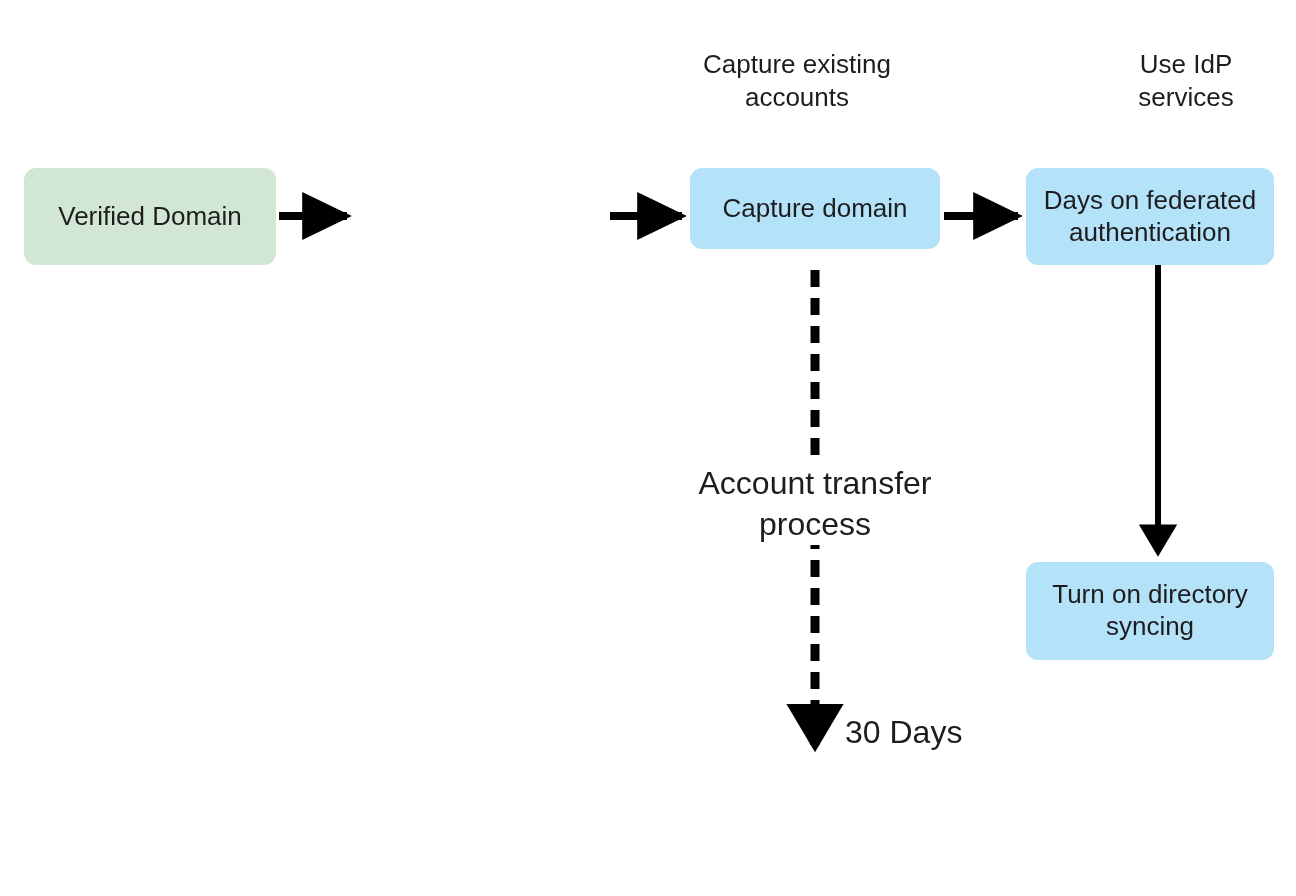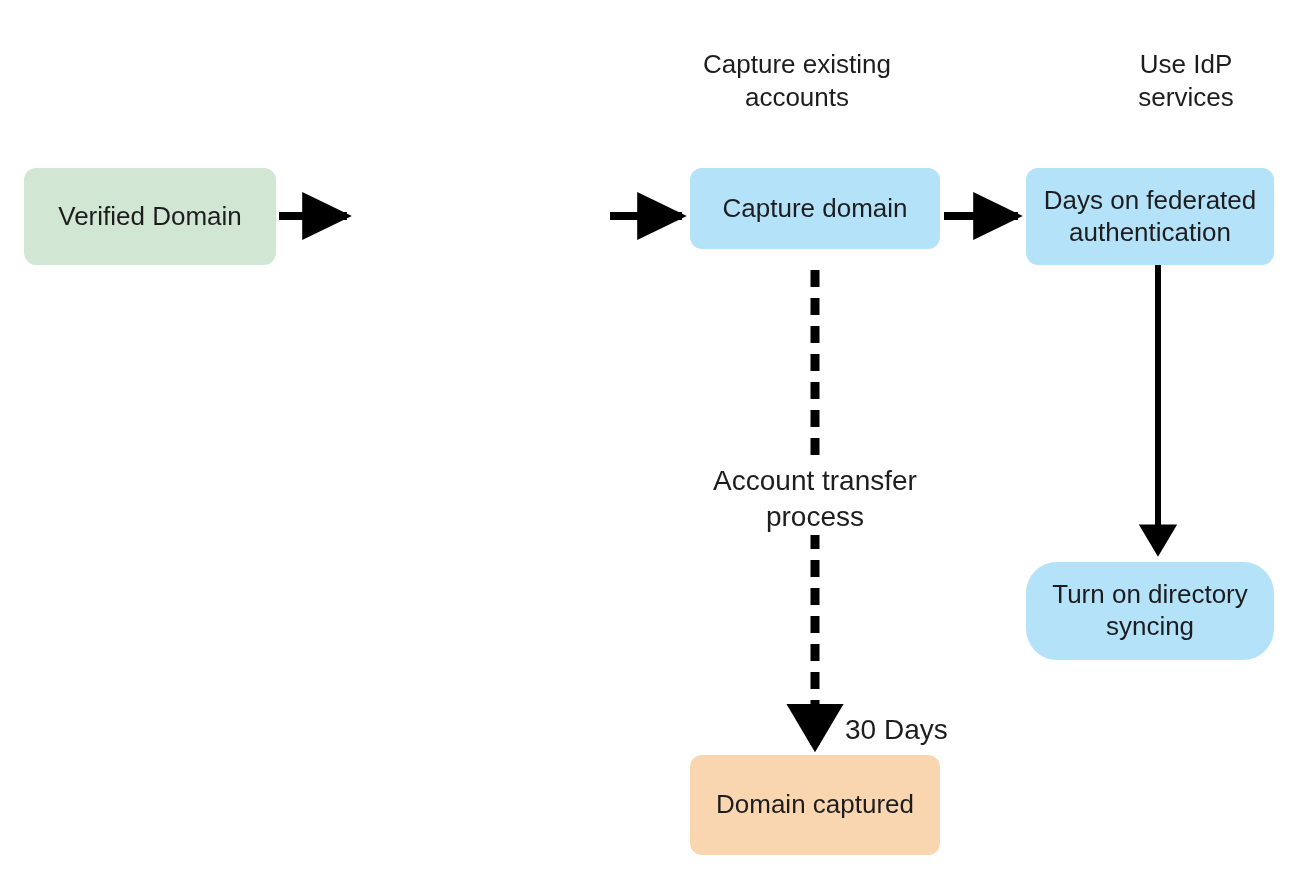--- a/index.html
+++ b/index.html
@@ -39,21 +39,21 @@
     position: absolute;
     text-align: center;
     font-size: 26px;
     line-height: 1.28;
     color: #1d1d1f;
     white-space: pre-line;
   }
   .edge-label {
     position: absolute;
     text-align: center;
-    font-size: 28px;
+    font-size: 32px;
     line-height: 1.28;
     color: #1d1d1f;
     background: #ffffff;
     white-space: pre-line;
   }
   svg.arrows {
     position: absolute;
     left: 0; top: 0;
     width: 1296px;
     height: 896px;
@@ -96,23 +96,22 @@
 services</div>
 
   <div class="node" style="left:24px; top:168px; width:252px; height:97px; background:#d2e7d3;">Verified Domain</div>
 
 
   <div class="node" style="left:690px; top:168px; width:250px; height:81px; background:#b4e2f8;">Capture domain</div>
 
   <div class="node" style="left:1026px; top:168px; width:248px; height:97px; background:#b4e2f8;">Days on federated
 authentication</div>
 
-  <div class="node" style="left:1026px; top:562px; width:248px; height:98px; background:#b4e2f8;border-radius:31px;">Turn on directory
+  <div class="node" style="left:1026px; top:562px; width:248px; height:98px; background:#b4e2f8;">Turn on directory
 syncing</div>
 
-  <div class="node" style="left:690px; top:755px; width:250px; height:100px; background:#fad6b0;">Domain captured</div>
 
   <div class="edge-label" style="left:675px; top:463px; width:280px;">Account transfer
 process</div>
 
   <div class="edge-label" style="left:845px; top:712px; width:160px; text-align:left;">30 Days</div>
 
 </div>
 
 </body></html>

